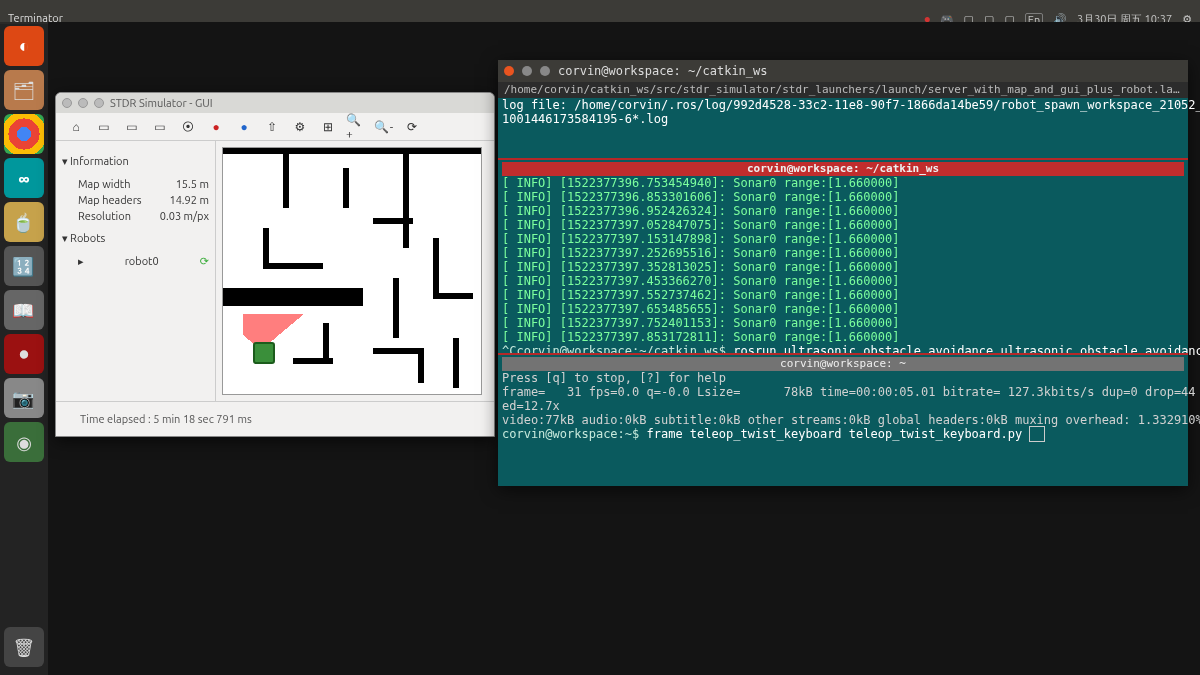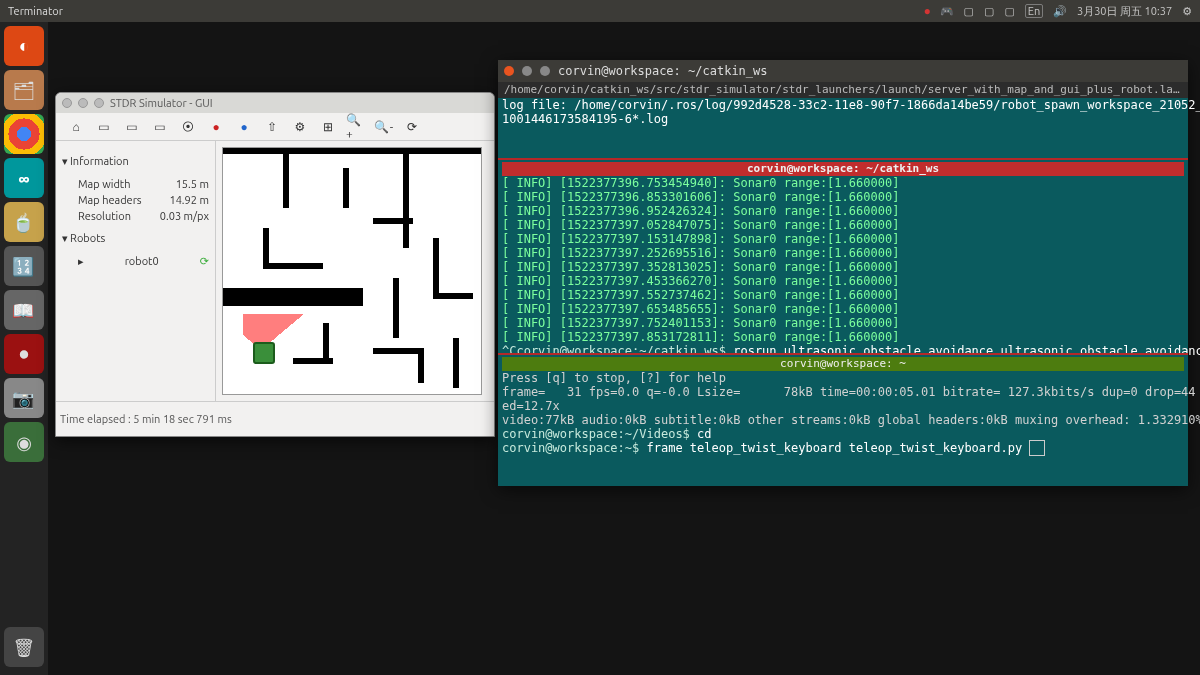--- a/index.html
+++ b/index.html
@@ -9,22 +9,22 @@
   font-family: "Ubuntu", sans-serif;
   font-size: 11px;
   color: #ddd;
   overflow: hidden;
   position: relative;
 }
 
 .menubar {
   position: absolute; top: 0; left: 0; right: 0;
   height: 22px; background: #3c3b37;
-  display: flex; align-items: center;
-  padding: 4px 8px; color: #ddd;
+  display: flex; align-items: flex-start;
+  padding: 12px 8px; color: #ddd;
 }
 .menubar .left { flex: 1; }
 .menubar .tray { display: flex; gap: 10px; align-items: center; font-size: 11px; }
 .menubar .tray span { opacity: .85; }
 
 
 .launcher {
   position: absolute; left: 0; top: 22px; bottom: 0;
   width: 48px; background: rgba(30,30,30,.55);
   padding-top: 4px;
@@ -112,21 +112,21 @@
   width: 60px; height: 60px;
   background: conic-gradient(from -50deg at 30% 60%,
      rgba(255,40,40,.6) 0deg 100deg, transparent 100deg 360deg);
 }
 .stdr .robot::after{
   content:""; position:absolute; left:10px; bottom:10px; width:18px;height:18px;
   background:#3a8f3a; border:2px solid #1c5c1c; border-radius:3px;
 }
 .stdr .status {
   height: 38px; border-top:1px solid #ccc; display:flex; align-items:center;
-  padding: 0 4px; color:#555;
+  padding: 0 24px; color:#555;
 }
 
 
 .terminator {
   position: absolute; left: 498px; top: 60px;
   width: 690px; height: 426px;
   background: #0a5a5e;
   font-family: "DejaVu Sans Mono","Ubuntu Mono",monospace;
   font-size: 12px;
   line-height: 14px;
@@ -140,21 +140,21 @@
 .terminator .ttitle .wbtn { width:10px;height:10px;border-radius:50%; }
 .terminator .ttitle .wbtn.c{background:#e95420;} .ttitle .wbtn.m{background:#888;} .ttitle .wbtn.x{background:#888;}
 .terminator .tab {
   background:#2c2c2c; color:#bbb; padding:1px 6px; font-size:11px;
   white-space:nowrap; overflow:hidden; text-overflow:ellipsis;
 }
 .terminator .pane {
   flex:0 0 auto; padding: 0 4px;
 }
 .terminator .pane .banner{
-  text-align:center; background:#4d7c0f; color:#eee; font-size:11px;
+  text-align:center; background:#737373; color:#eee; font-size:11px;
   margin: 2px 0 0 0;
 }
 .terminator .pane .banner.active{ background:#c02d2d; font-weight:bold; }
 .terminator .pane.top{ height: 60px; color:#eee; background:#0a5a5e; }
 .terminator .pane.mid{ height: 195px; color:#7cff9e; background:#0a5a5e; border-top:2px solid #b52828;}
 .terminator .pane.bot{ flex:1; color:#d1d1d1; background:#0a5a5e; border-top:2px solid #b52828;}
 .terminator pre { white-space: pre; font: inherit; margin:0; }
 .terminator .prm { color:#c6e9dc; }
 .terminator .cmd { color:#fff; }
 </style>
@@ -313,16 +313,15 @@
 [ INFO] [1522377397.853172811]: Sonar0 range:[1.660000]</pre>
     <pre><span class="prm">^Ccorvin@workspace:~/catkin_ws$</span> <span class="cmd">rosrun ultrasonic_obstacle_avoidance ultrasonic_obstacle_avoidance_node</span></pre>
   </div>
 
   <div class="pane bot">
     <div class="banner">corvin@workspace: ~</div>
     <pre id="bot-lines">Press [q] to stop, [?] for help
 frame=   31 fps=0.0 q=-0.0 Lsize=      78kB time=00:00:05.01 bitrate= 127.3kbits/s dup=0 drop=44 spe
 ed=12.7x
 video:77kB audio:0kB subtitle:0kB other streams:0kB global headers:0kB muxing overhead: 1.332910%</pre>
-    <pre><span class="prm">corvin@workspace:~/Videos$</span> <span class="cmd">cd</span></pre>
     <pre><span class="prm">corvin@workspace:~$</span> <span class="cmd">frame teleop_twist_keyboard teleop_twist_keyboard.py</span> <span style="border:1px solid #ccc;padding:0 3px"> </span></pre>
   </div>
 </div>
 
 </body></html>

